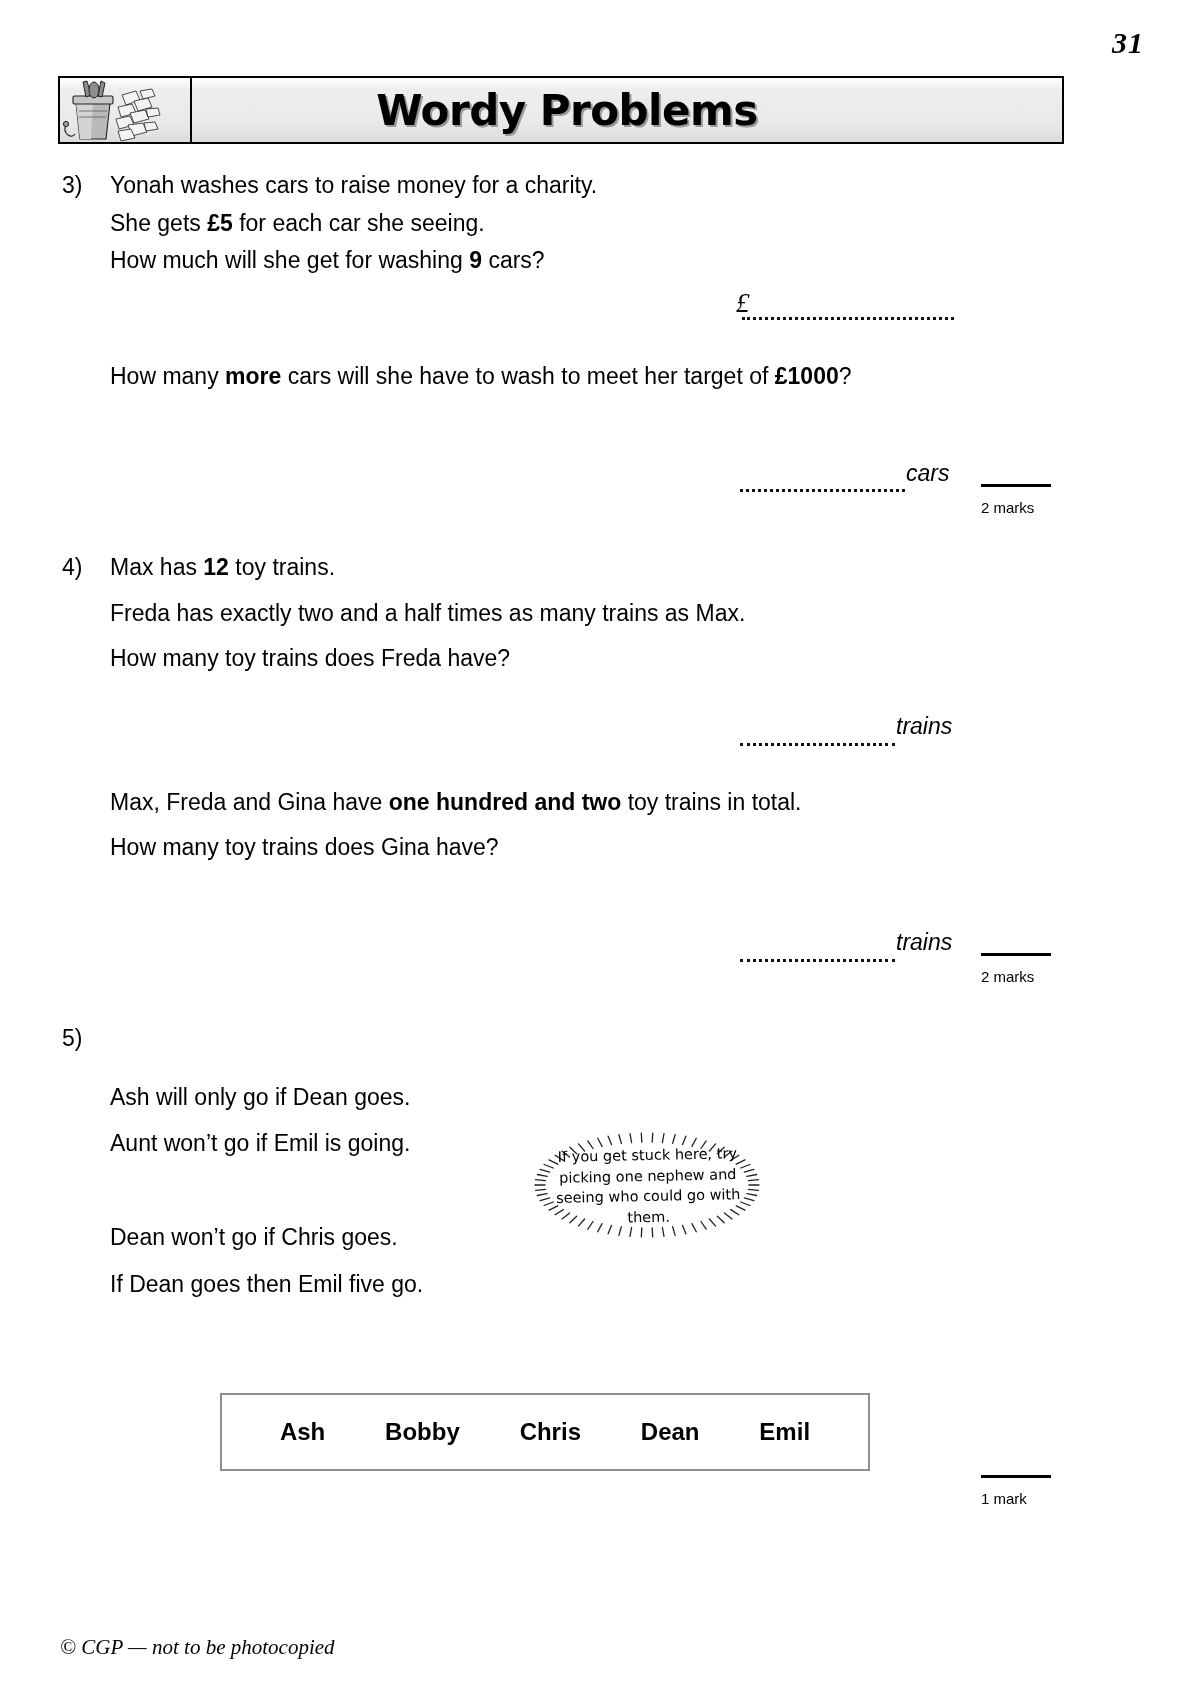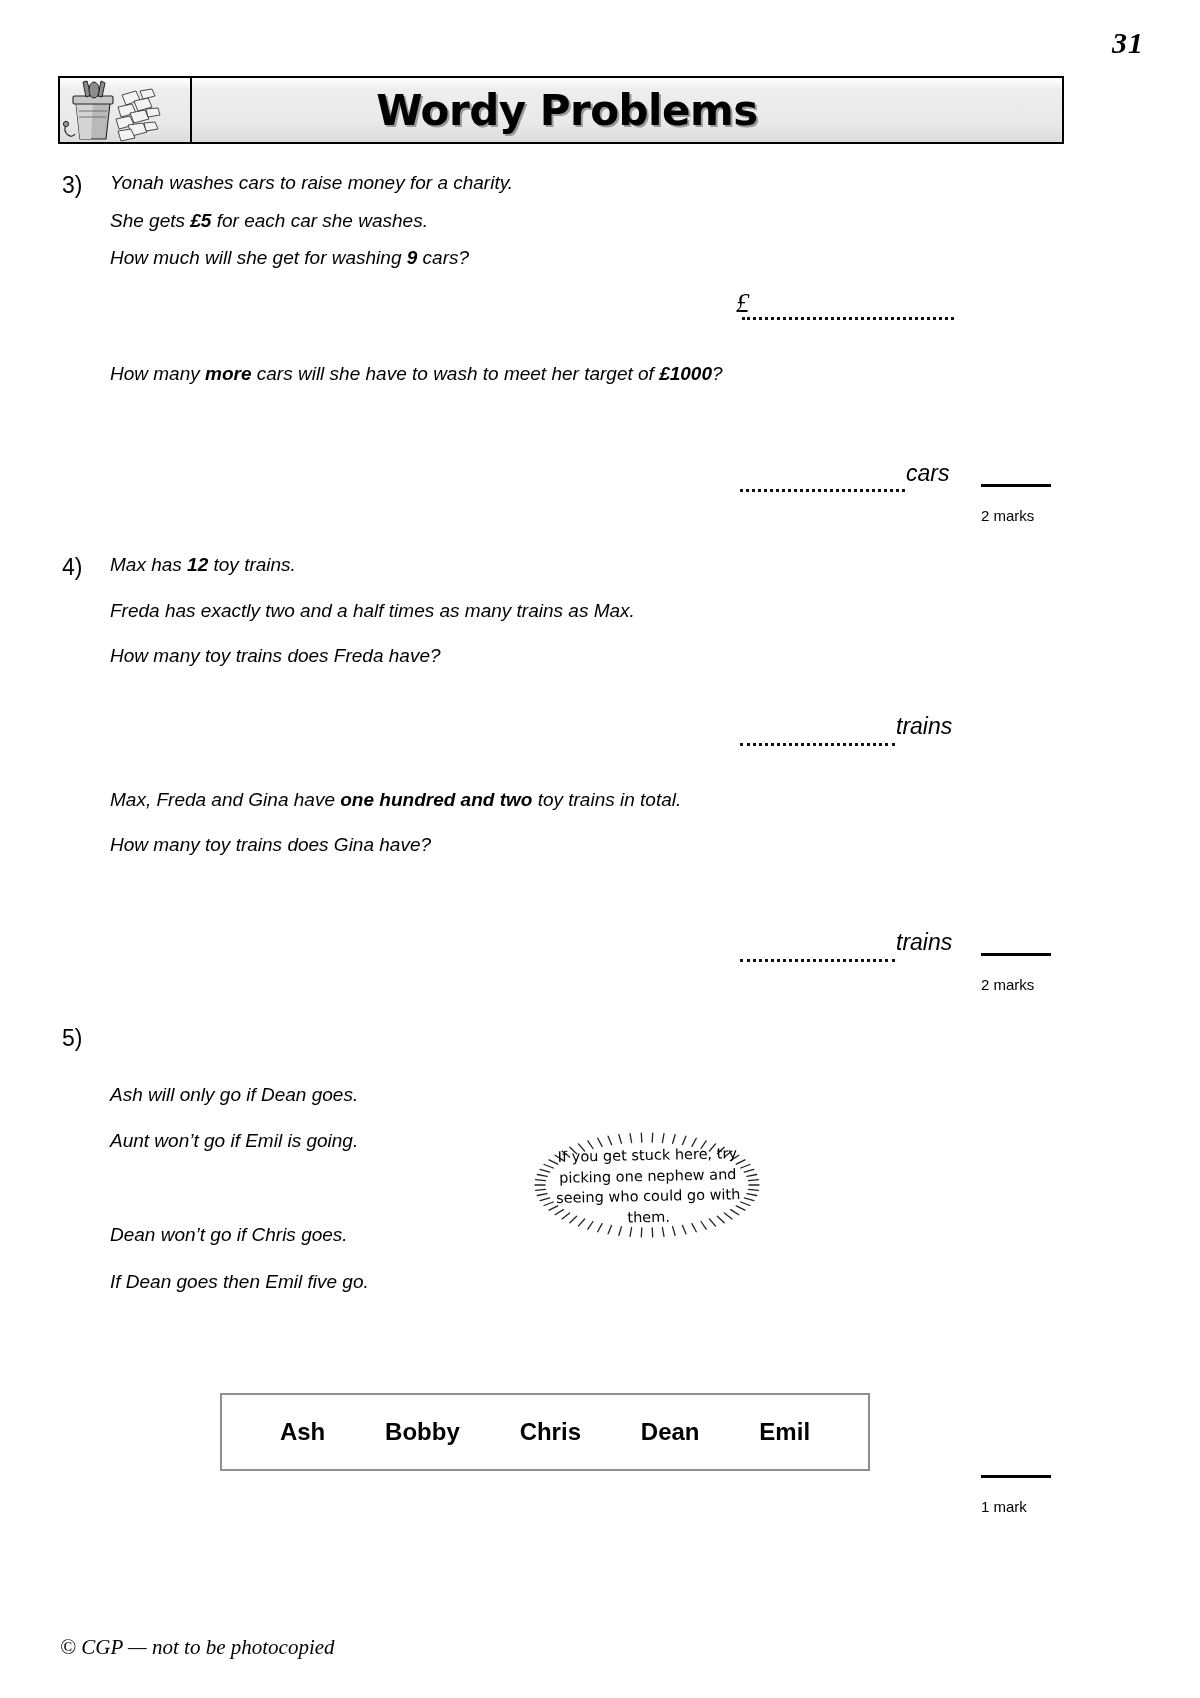--- a/index.html
+++ b/index.html
@@ -68,24 +68,23 @@
   }
 
   
   .qnum {
     position: absolute;
     font-size: 23px;
     font-family: "Liberation Sans", sans-serif;
   }
   .qline {
     position: absolute;
-    font-size: 19px;
-    font-family: "Liberation Sans", sans-serif;
-    white-space: nowrap;
-    font-style: italic;
+    font-size: 23px;
+    font-family: "Liberation Sans", sans-serif;
+    white-space: nowrap;
   }
   .qline b { font-weight: bold; }
 
   
   .dotline {
     position: absolute;
     height: 3px;
     border-bottom: 3px dotted #111;
   }
   .unit {
@@ -105,21 +104,21 @@
   
   .marks-wrap { position: absolute; }
   .marks-rule {
     width: 70px;
     height: 0;
     border-top: 3px solid #000;
   }
   .marks-label {
     font-size: 15px;
     font-family: "Liberation Sans", sans-serif;
-    padding-top: 20px;
+    padding-top: 12px;
     text-align: left;
     white-space: nowrap;
   }
 
   
   .hint {
     position: absolute;
     left: 527px;
     top: 1126px;
     width: 240px;
@@ -209,21 +208,21 @@
         </g>
         <path d="M6,48 q-3,6 2,10 q4,3 7,-1" fill="none" stroke="#222" stroke-width="1.1"></path>
         <circle cx="6" cy="47" r="2.6" fill="#9a9a9a" stroke="#222" stroke-width="1"></circle>
       </svg>
     </div>
     <div class="banner-title">Wordy Problems</div>
   </div>
 
   <div class="qnum" style="left:62px; top:172px;">3)</div>
   <div class="qline" style="left:110px; top:172px;"><span>Yonah washes cars to raise money for a charity.</span></div>
-  <div class="qline" style="left:110px; top:210px;"><span>She gets </span><b>£5</b><span> for each car she washes.</span></div>
+  <div class="qline" style="left:110px; top:210px;"><span>She gets </span><b>£5</b><span> for each car she seeing.</span></div>
   <div class="qline" style="left:110px; top:247px;"><span>How much will she get for washing </span><b>9</b><span> cars?</span></div>
 
   <div class="poundsign" style="left:736px; top:288px;">£</div>
   <div class="dotline" style="left:742px; top:314px; width:212px;"></div>
 
   <div class="qline" style="left:110px; top:363px;"><span>How many </span><b>more</b><span> cars will she have to wash to meet her target of </span><b>£1000</b><span>?</span></div>
 
   <div class="dotline" style="left:740px; top:486px; width:165px;"></div>
   <div class="unit" style="left:906px; top:460px;">cars</div>
 

